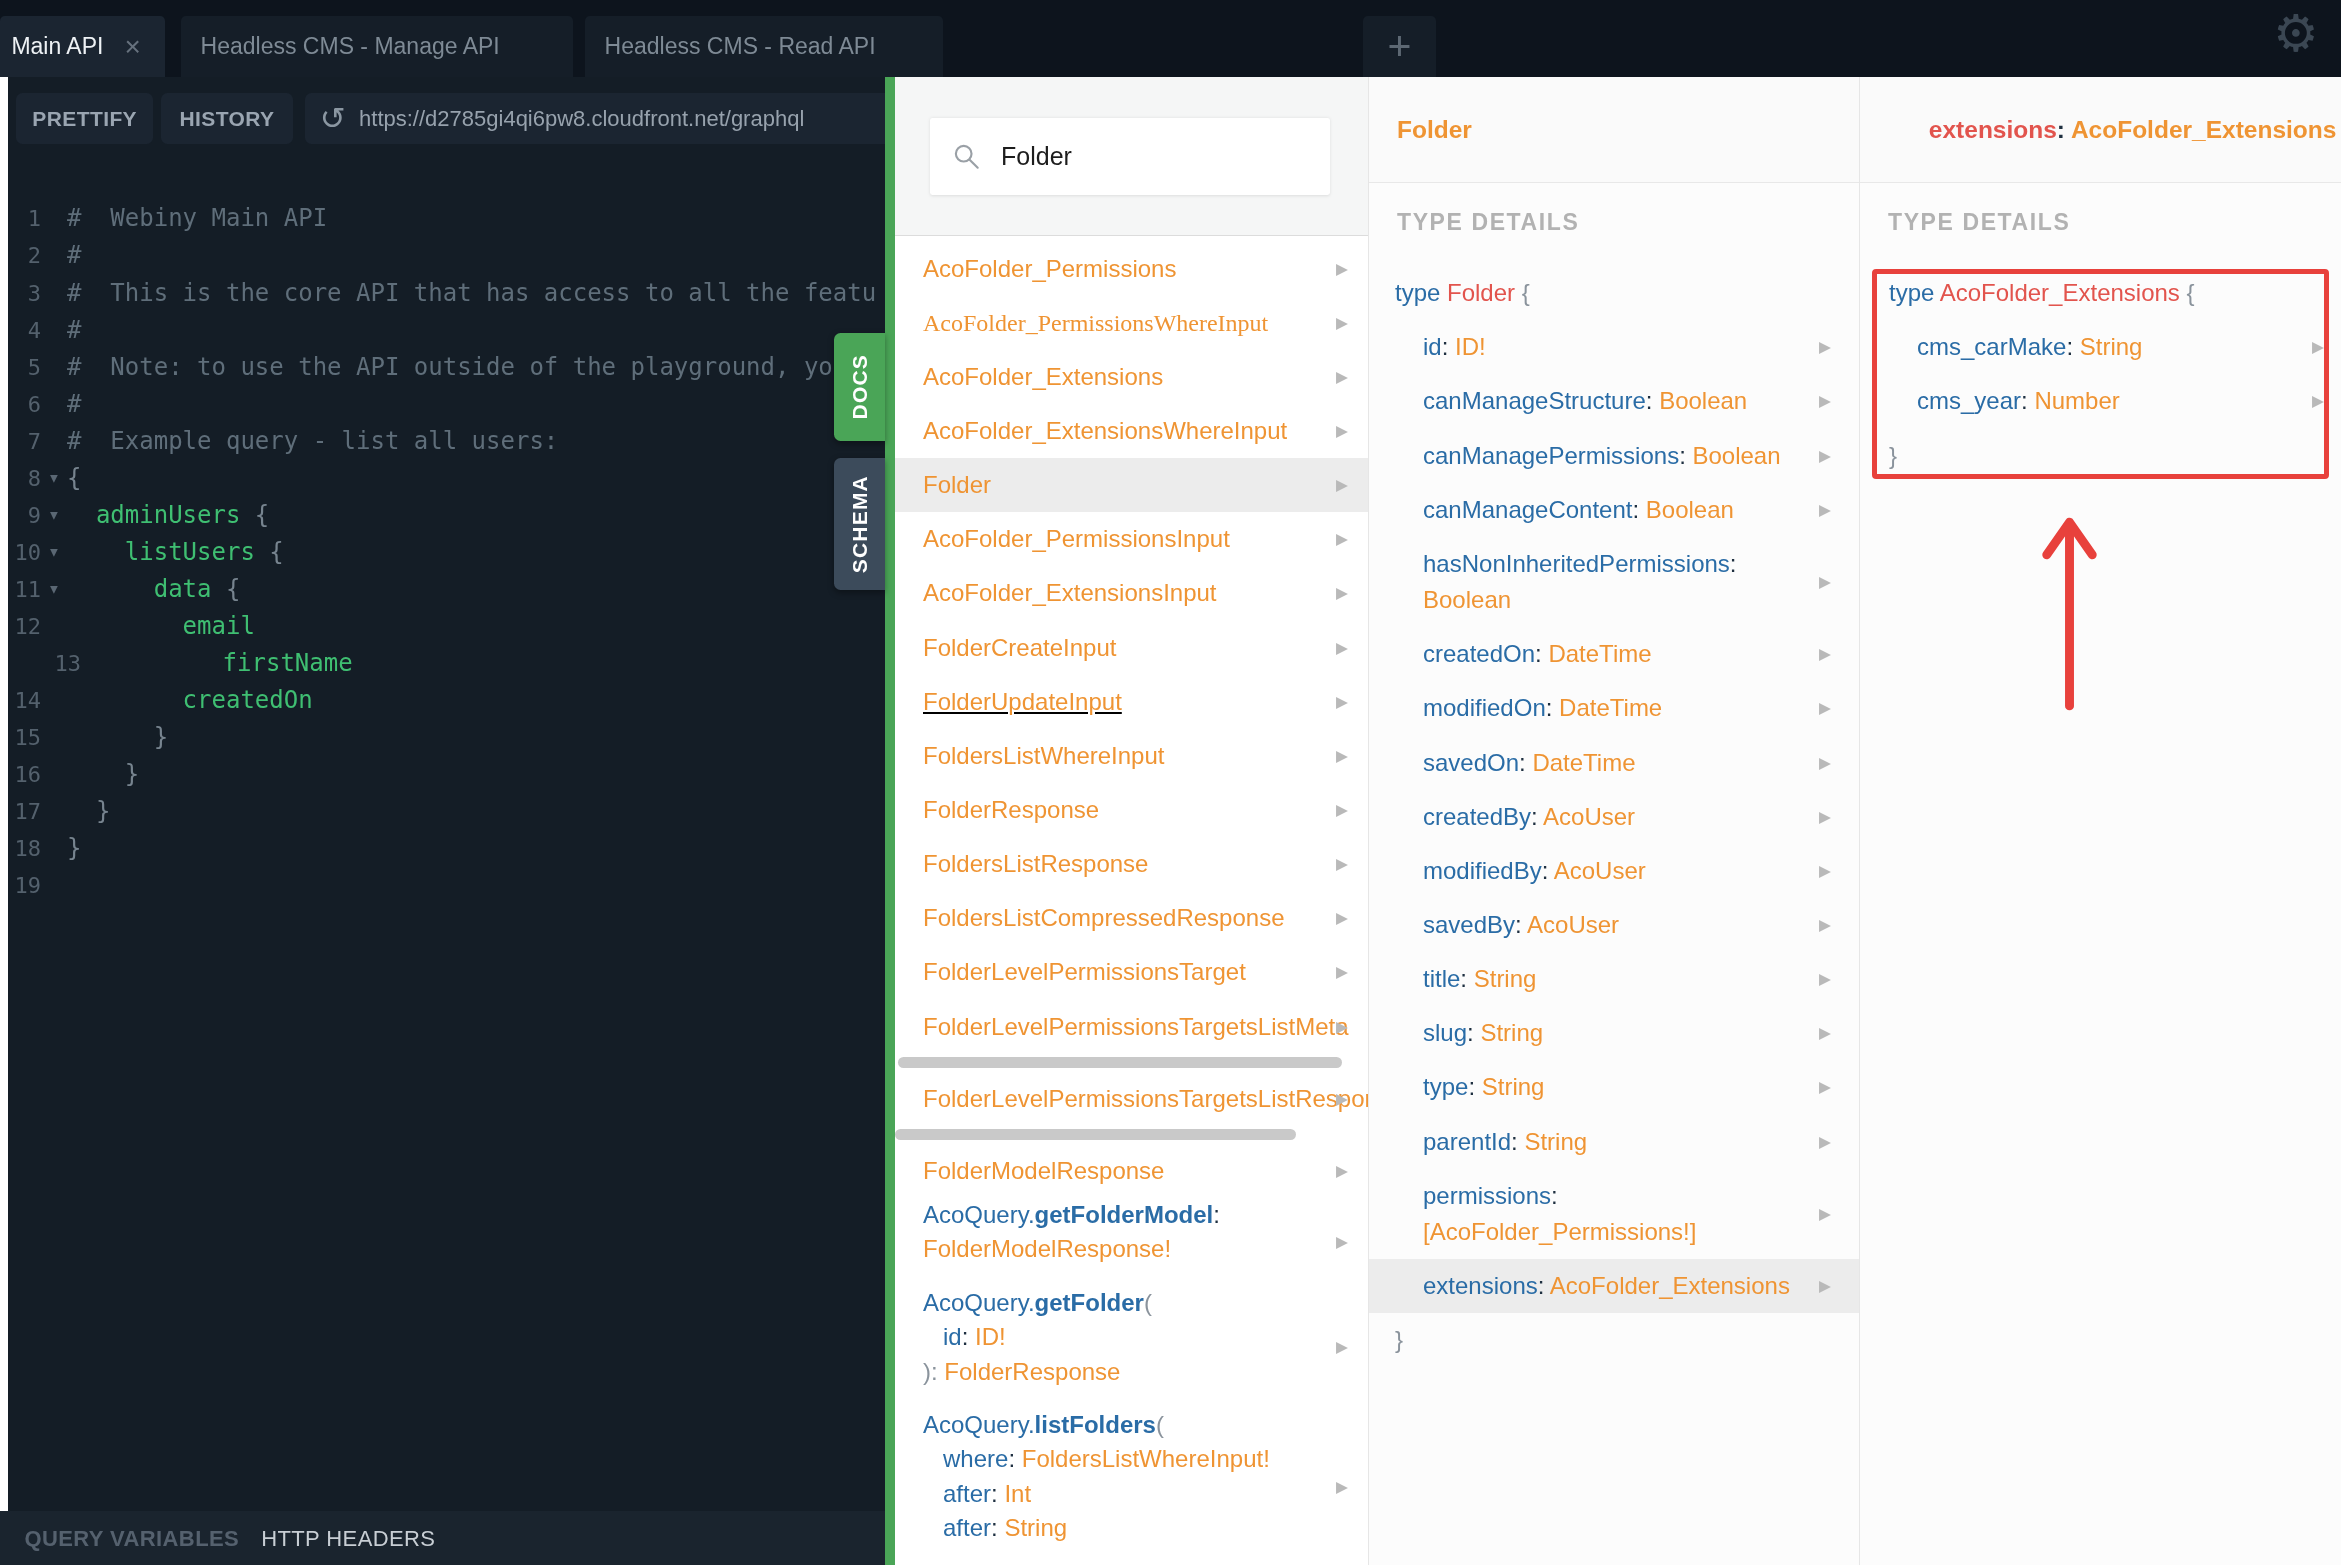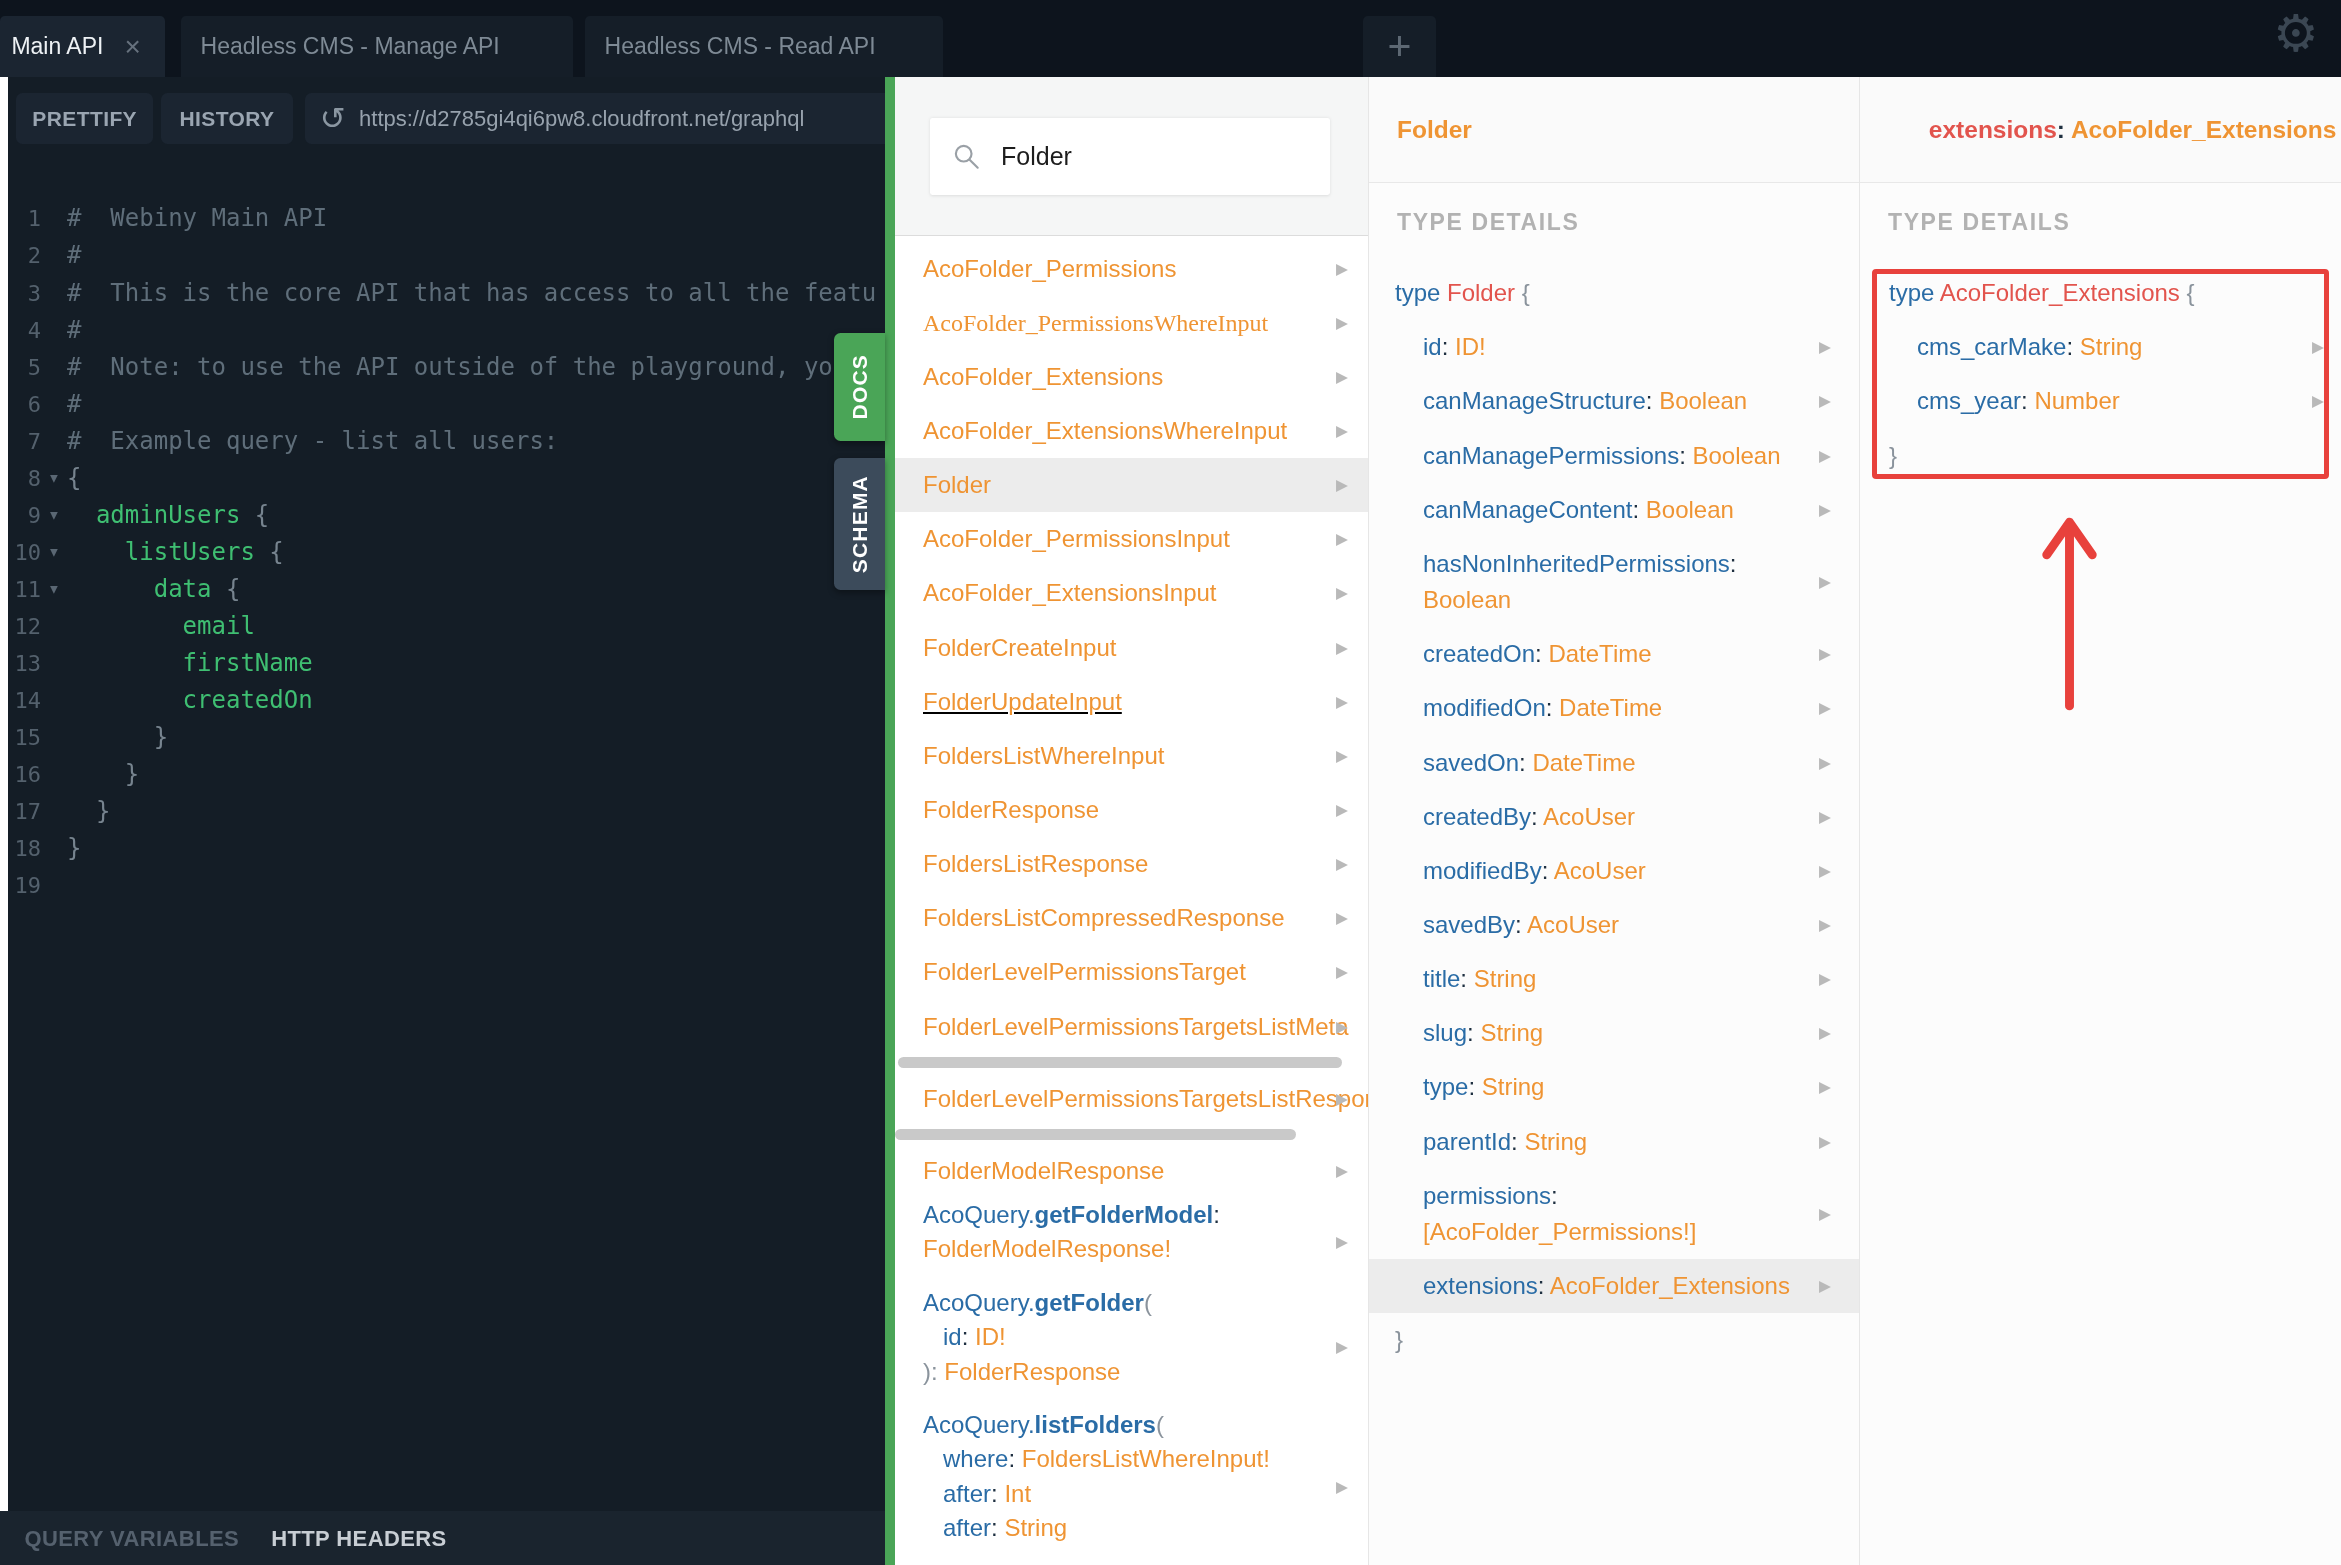--- a/index.html
+++ b/index.html
@@ -27,21 +27,21 @@
           font-family:"Liberation Sans",sans-serif;width:506px}
   #editor-lines{position:absolute;left:0;top:45px;right:0;bottom:0}
   .eline{position:absolute;left:0;right:0;height:38px;display:flex;align-items:center}
   .lnum{width:33px;text-align:right;color:#54616d;font-size:22px;font-family:"DejaVu Sans Mono",monospace;flex:none}
   .lfold{width:26px;text-align:center;color:#5a6773;font-size:15.5px;flex:none}
   .lcode{font-family:"DejaVu Sans Mono",monospace;font-size:24px;white-space:pre}
   .seg-g{color:#3fbf72}.seg-p{color:#77848f}.seg-cmt{color:#5f6e7a}
   
   #bottombar{left:0;top:1511px;width:885px;height:55px;background:#1a242e;display:flex;align-items:center}
   #bottombar .qv{margin-left:24.5px;color:#55616e;font-size:22px;font-weight:700;letter-spacing:0.4px}
-  #bottombar .hh{margin-left:32px;color:#c8ced4;font-size:22px;font-weight:700;letter-spacing:0.4px}
+  #bottombar .hh{margin-left:22px;color:#c8ced4;font-size:22px;font-weight:400;letter-spacing:0.4px}
   
   #divider{left:885px;top:77px;width:9.8px;height:1488px;background:#4aa557}
   .sidetab{position:absolute;left:834px;width:51px;border-radius:6.5px 0 0 6.5px;color:#fff;
            display:flex;align-items:center;justify-content:center;font-size:21px;font-weight:700;
            letter-spacing:1.2px;box-shadow:0 2.4px 6.5px rgba(0,0,0,.35)}
   .sidetab span{writing-mode:vertical-rl;transform:rotate(180deg)}
   #docstab{top:333px;height:108px;background:#4aa557}
   #schematab{top:458px;height:132px;background:#3c4b5b}
   
   .doccol{top:77px;height:1488px;background:#fcfcfc;overflow:hidden}
@@ -155,21 +155,21 @@
       <div class="eline" style="top: 448px;">
         <span class="lnum">11</span>
         <span class="lfold">▾</span>
         <span class="lcode"><span class="seg-g">      data</span><span class="seg-p"> {</span></span>
       </div>
       <div class="eline" style="top: 485px;">
         <span class="lnum">12</span>
         <span class="lfold"></span>
         <span class="lcode"><span class="seg-g">        email</span></span>
       </div>
-      <div class="eline" style="top: 522px;">
+      <div class="eline" style="top: 522px; padding-left: 40px;">
         <span class="lnum">13</span>
         <span class="lfold"></span>
         <span class="lcode"><span class="seg-g">        firstName</span></span>
       </div>
       <div class="eline" style="top: 559px;">
         <span class="lnum">14</span>
         <span class="lfold"></span>
         <span class="lcode"><span class="seg-g">        createdOn</span></span>
       </div>
       <div class="eline" style="top: 596px;">

